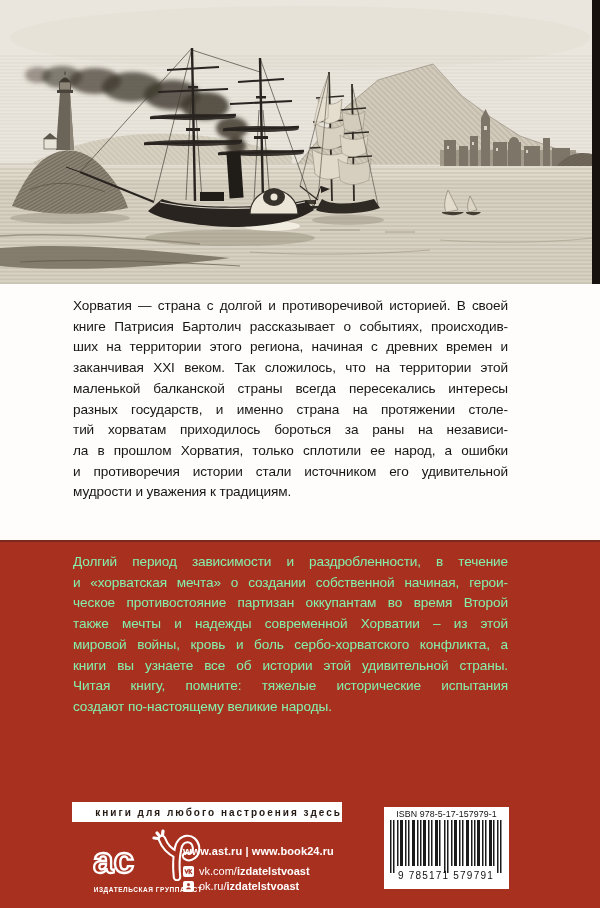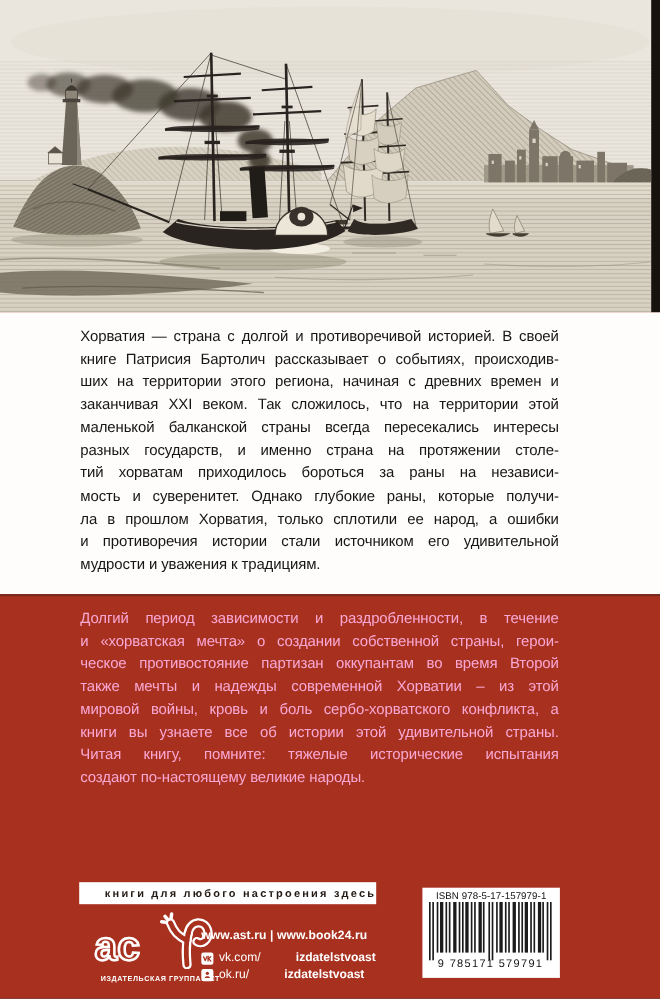--- a/index.html
+++ b/index.html
@@ -10,34 +10,34 @@
   .art-panel svg{display:block;}
   .edge-shadow{position:absolute;top:0;left:592px;width:8px;height:284px;background:#17120e;}
   
   .white-panel{position:absolute;top:284px;left:0;width:600px;height:256px;background:#fefdfb;}
   .panel-divider{position:absolute;top:540px;left:0;width:600px;height:2px;background:rgba(70,35,28,.45);}
   .para{position:absolute;left:73px;width:435px;}
   .para .line{font-size:13.6px;line-height:20.7px;letter-spacing:-0.1px;white-space:nowrap;
               text-align:justify;text-align-last:justify;}
   .para .line:last-child{text-align-last:left;}
   .synopsis{top:296px;color:#161616;}
-  .blurb{top:552px;color:#f9a8d4;}
+  .blurb{top:552px;color:#86efac;}
   
   .tagline-strip{position:absolute;top:802px;left:72px;width:270px;height:20px;background:#ffffff;
                  display:flex;align-items:center;justify-content:flex-end;}
   .tagline{font-size:10px;font-weight:bold;letter-spacing:2px;color:#241a14;white-space:nowrap;}
-  .publisher{position:absolute;top:827px;left:64px;width:136px;text-align:right;}
+  .publisher{position:absolute;top:827px;left:80px;width:136px;text-align:center;}
   .publisher-caption{font-size:6.5px;font-weight:bold;letter-spacing:.55px;color:#ffffff;
                      margin-top:1px;white-space:nowrap;}
   .links{position:absolute;top:845px;left:183px;color:#ffffff;}
   .sites{font-size:11px;font-weight:bold;letter-spacing:.1px;margin-bottom:8px;}
   .social-line{display:flex;align-items:center;gap:5px;font-size:11px;margin-bottom:2px;line-height:13px;}
   .social-icon{width:11px;height:11px;background:#ffffff;border-radius:2px;flex:0 0 auto;
                display:flex;align-items:center;justify-content:center;}
-  .handle{font-weight:bold;margin-left:32px;}
+  .handle{font-weight:bold;}
   .barcode-box{position:absolute;top:807px;left:384px;width:125px;height:82px;background:#ffffff;
                display:flex;flex-direction:column;align-items:center;padding-top:2px;box-sizing:border-box;}
   .isbn{font-size:8.8px;color:#111111;letter-spacing:.1px;white-space:nowrap;}
 </style>
 </head>
 <body>
 
 <div class="page">
 
   <div class="art-panel">
@@ -230,30 +230,29 @@
 
   <div class="white-panel"></div>
   <div class="para synopsis">
       <div class="line">Хорватия — страна с долгой и противоречивой историей. В своей</div>
       <div class="line">книге Патрисия Бартолич рассказывает о событиях, происходив-</div>
       <div class="line">ших на территории этого региона, начиная с древних времен и</div>
       <div class="line">заканчивая XXI веком. Так сложилось, что на территории этой</div>
       <div class="line">маленькой балканской страны всегда пересекались интересы</div>
       <div class="line">разных государств, и именно страна на протяжении столе-</div>
       <div class="line">тий хорватам приходилось бороться за раны на независи-</div>
-      <div class="line">мость и суверенитет. Однако глубокие раны, которые получи-</div>
       <div class="line">ла в прошлом Хорватия, только сплотили ее народ, а ошибки</div>
       <div class="line">и противоречия истории стали источником его удивительной</div>
       <div class="line">мудрости и уважения к традициям.</div>
     </div>
   <div class="panel-divider"></div>
 
   <div class="para blurb">
       <div class="line">Долгий период зависимости и раздробленности, в течение</div>
-      <div class="line">и «хорватская мечта» о создании собственной страны, герои-</div>
+      <div class="line">и «хорватская мечта» о создании собственной начиная, герои-</div>
       <div class="line">ческое противостояние партизан оккупантам во время Второй</div>
       <div class="line">также мечты и надежды современной Хорватии – из этой</div>
       <div class="line">мировой войны, кровь и боль сербо-хорватского конфликта, а</div>
       <div class="line">книги вы узнаете все об истории этой удивительной страны.</div>
       <div class="line">Читая книгу, помните: тяжелые исторические испытания</div>
       <div class="line">создают по-настоящему великие народы.</div>
     </div>
 
   <div class="tagline-strip">
     <span class="tagline">книги для любого настроения здесь</span>

